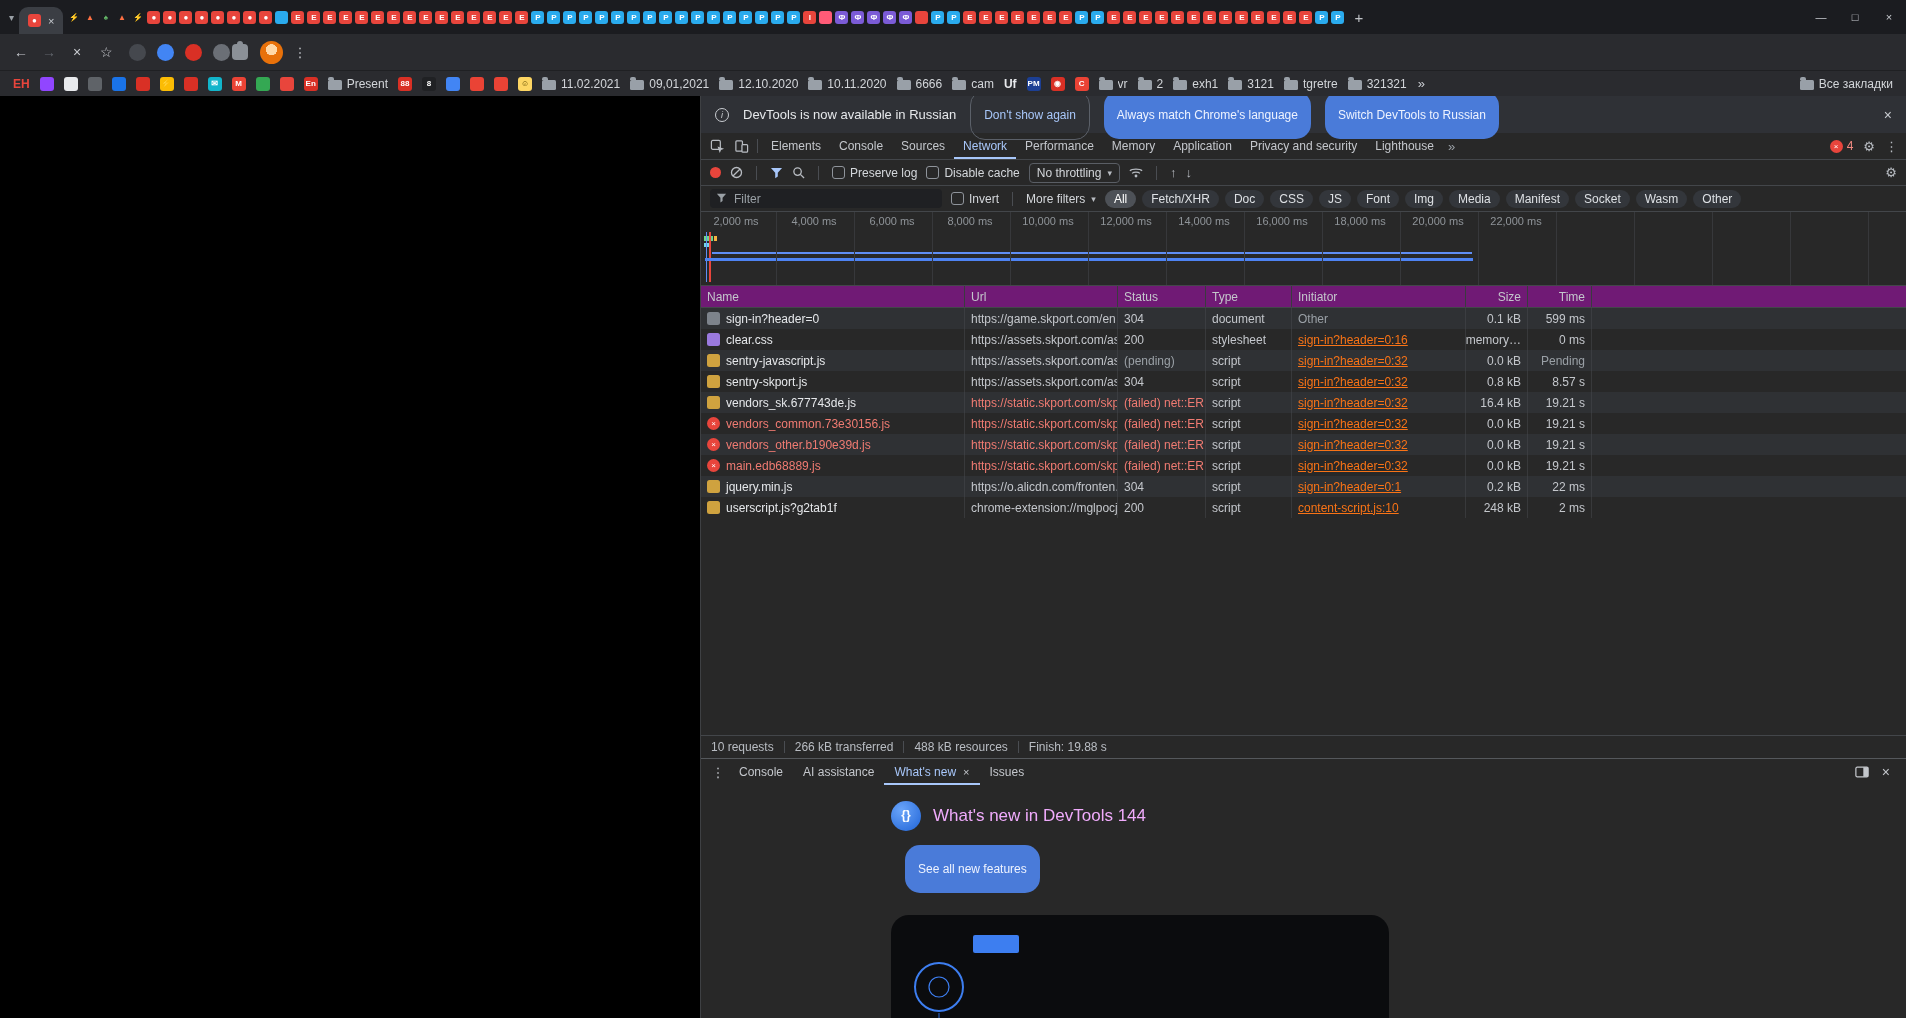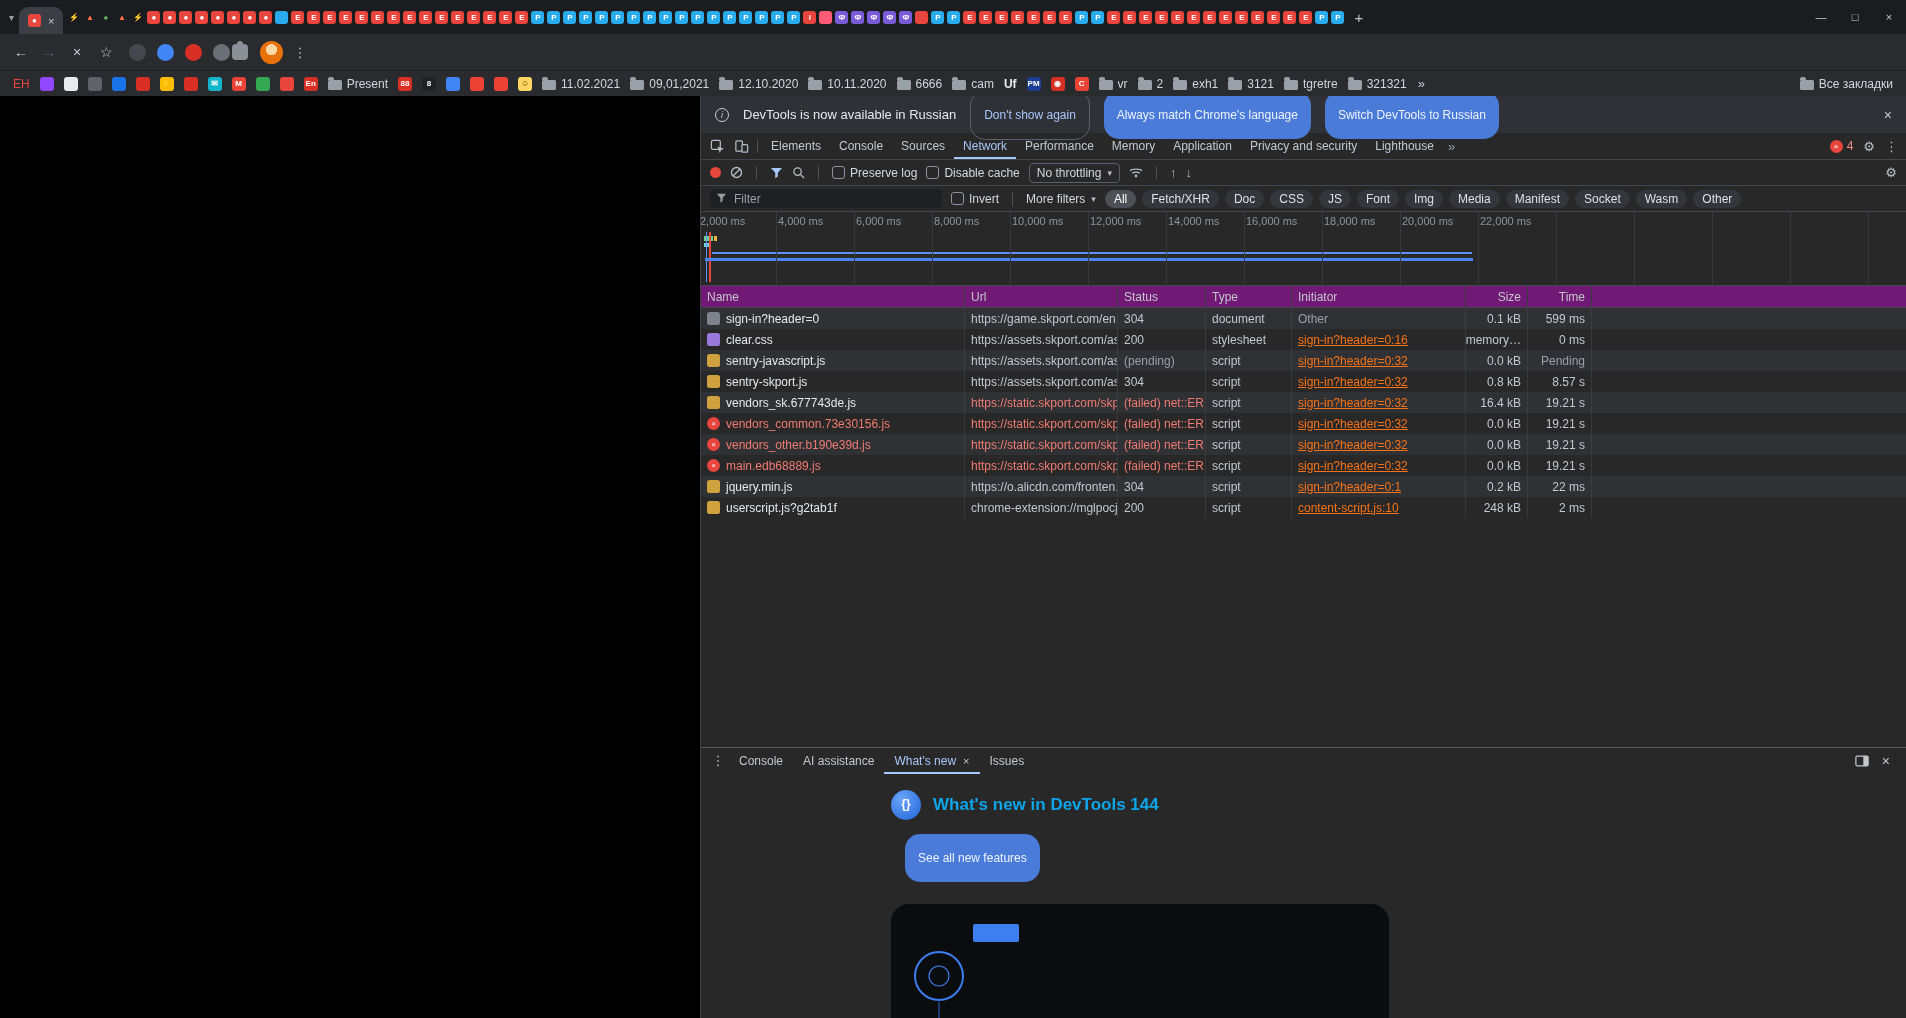--- a/index.html
+++ b/index.html
@@ -70,21 +70,21 @@
   .filter-row{height:26px;display:flex;align-items:center;gap:9px;padding:0 9px;border-bottom:1px solid #43464a;flex:0 0 auto}
   .filter-wrap{position:relative;width:232px;height:19px}
   .filter-wrap svg{position:absolute;left:6px;top:4px}
   .filter-input{width:100%;height:100%;background:#1f2023;border:none;border-radius:4px;color:#fde047;font-size:12px;padding:0 8px 0 24px;outline:none;font-family:"Liberation Sans",sans-serif}
   .filter-input::placeholder{color:#9aa0a6}
   .chips{display:flex;gap:6px;align-items:center;overflow:hidden;flex:1;white-space:nowrap}
   .chip{background:#33363b;border-radius:9px;padding:2px 9px;color:#dde0e4;flex:0 0 auto}
   .chip.active{background:#4d5157;color:#fff}
   .overview{height:74px;position:relative;border-bottom:1px solid #43464a;flex:0 0 auto;overflow:hidden}
   .grid-line{position:absolute;top:0;bottom:0;width:1px;background:#37383b}
-  .ruler-label{position:absolute;top:3px;width:72px;text-align:left;font-size:11px;color:#8f9499}
+  .ruler-label{position:absolute;top:3px;width:72px;text-align:center;font-size:11px;color:#8f9499}
   .ovbar{position:absolute}
   .grid-cols{display:grid;grid-template-columns:264px 153px 88px 86px 174px 62px 64px 1fr}
   .thead{height:22px;border-bottom:1px solid #43464a;flex:0 0 auto;background:#701a75}
   .th{padding:0 6px;color:#c4c7cc;border-right:1px solid #3a3b3f;display:flex;align-items:center;overflow:hidden;white-space:nowrap}
   .th.num{justify-content:flex-end}
   .th.fillc,.td.fillc{border-right:none}
   .rows{flex:0 0 auto}
   .nrow{height:21px}
   .nrow:nth-child(odd){background:#2f3134}
   .td{padding:0 6px;overflow:hidden;white-space:nowrap;border-right:1px solid rgba(72,74,78,.5);height:100%;display:flex;align-items:center;gap:6px;color:#c4c7cc}
@@ -105,21 +105,21 @@
   .sdiv{width:1px;height:12px;background:#4a4d52}
   .drawer-tabs{height:27px;border-top:1px solid #55585c;display:flex;align-items:center;padding:0 6px;flex:0 0 auto}
   .d-kebab{color:#c4c7cc;width:22px;text-align:center;font-size:13px}
   .d-tab{padding:0 10px;height:100%;display:flex;align-items:center;gap:7px;color:#c4c7cc;white-space:nowrap}
   .d-tab.active{color:#a8c7fa;box-shadow:inset 0 -2px 0 #a8c7fa}
   .d-x{font-size:11px;color:#c4c7cc}
   .d-right{margin-left:auto;display:flex;align-items:center;gap:13px;padding-right:10px;color:#c4c7cc}
   .drawer-content{flex:1;overflow:hidden;padding:16px 0 0 190px;background:#282828}
   .wn-head{display:flex;align-items:center;gap:12px}
   .wn-logo{width:30px;height:30px;border-radius:50%;background:radial-gradient(circle at 35% 30%,#6aa5fa,#1f63d6);color:#fff;font-size:12px;text-align:center;line-height:29px;font-weight:700;flex:0 0 auto}
-  .wn-title{font-size:17px;font-weight:700;color:#0ea5e9}
+  .wn-title{font-size:17px;font-weight:400;color:#f0abfc}
   .wn-cta{margin:14px 0 0 14px}
   .wn-card{margin-top:22px;width:498px;height:360px;background:#0b0c0e;border-radius:18px;position:relative;overflow:hidden}
 </style>
 </head>
 <body>
 
 <div class="tabstrip">
   <span class="tab-search">▾</span>
   <div class="tab active">
     <span class="fav" style="background:#e8453c;color:#fff">●</span>
@@ -227,21 +227,21 @@
       <span class="ext-ico" style="background: rgb(107, 111, 118);"></span>
     </div>
   <span class="puzzle"></span>
   <span class="avatar"></span>
   <span class="kebab">⋮</span>
 </div>
 
 <div class="bookmarks">
   <span id="bookmark-items" style="display:flex;align-items:center;overflow:hidden">
       <span class="bm">
-        <span class="bm-label" style="color: rgb(232, 69, 60); font-weight: 400;">EH</span>
+        <span class="bm-label" style="color: rgb(232, 69, 60); font-weight: 700;">EH</span>
       </span>
       <span class="bm">
         <span class="bm-fav" style="background: rgb(145, 70, 255); color: rgb(255, 255, 255);"></span>
       </span>
       <span class="bm">
         <span class="bm-fav" style="background: rgb(232, 234, 237); color: rgb(255, 255, 255);"></span>
       </span>
       <span class="bm">
         <span class="bm-fav" style="background: rgb(95, 99, 104); color: rgb(255, 255, 255);"></span>
       </span>
@@ -684,20 +684,29 @@
           <div class="td">
             <span class="link">content-script.js:10</span>
           </div>
           <div class="td num">248 kB</div>
           <div class="td num">2 ms</div>
           <div class="td fillc"></div>
         </div>
       </div>
     <div class="tbl-filler"></div>
 
+    <div class="summary" id="summary-items">
+        <span>10 requests</span>
+        <span class="sdiv"></span>
+        <span>266 kB transferred</span>
+        <span class="sdiv"></span>
+        <span>488 kB resources</span>
+        <span class="sdiv"></span>
+        <span>Finish: 19.88 s</span>
+      </div>
 
     <div class="drawer-tabs">
       <span class="d-kebab">⋮</span>
       <span id="drawer-tab-items" style="display:flex;height:100%">
           <div class="d-tab">
             <span>Console</span>
           </div>
           <div class="d-tab">
             <span>AI assistance</span>
           </div>

